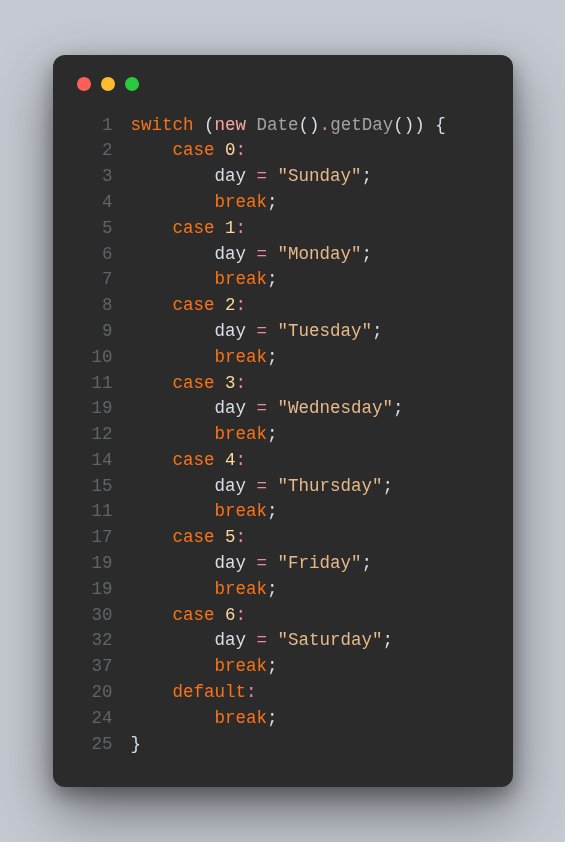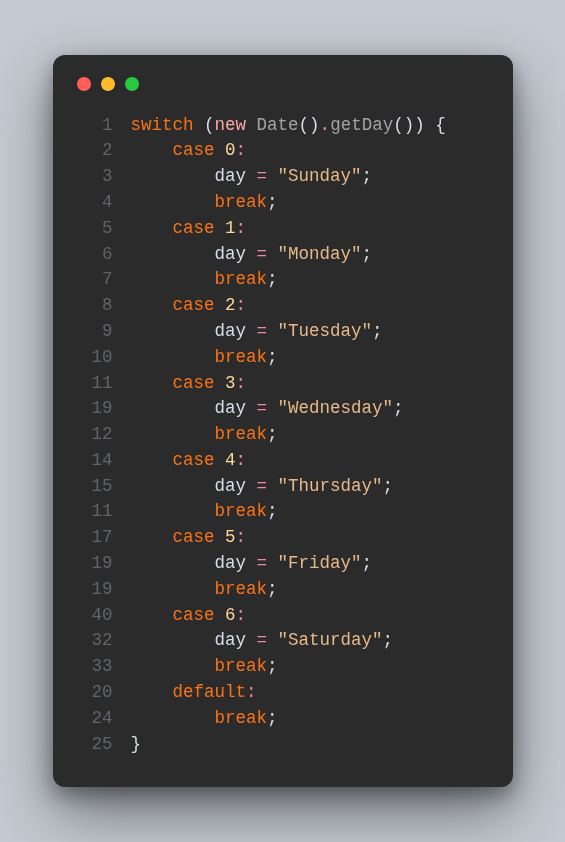--- a/index.html
+++ b/index.html
@@ -84,20 +84,20 @@
       <div class="line"><span class="gutter">10</span><span class="content"><span class="tok-plain">        </span><span class="tok-kw">break</span><span class="tok-punc">;</span></span></div>
       <div class="line"><span class="gutter">11</span><span class="content"><span class="tok-plain">    </span><span class="tok-kw">case</span><span class="tok-plain"> </span><span class="tok-num">3</span><span class="tok-op">:</span></span></div>
       <div class="line"><span class="gutter">19</span><span class="content"><span class="tok-plain">        </span><span class="tok-ident">day</span><span class="tok-plain"> </span><span class="tok-op">=</span><span class="tok-plain"> </span><span class="tok-str">"Wednesday"</span><span class="tok-punc">;</span></span></div>
       <div class="line"><span class="gutter">12</span><span class="content"><span class="tok-plain">        </span><span class="tok-kw">break</span><span class="tok-punc">;</span></span></div>
       <div class="line"><span class="gutter">14</span><span class="content"><span class="tok-plain">    </span><span class="tok-kw">case</span><span class="tok-plain"> </span><span class="tok-num">4</span><span class="tok-op">:</span></span></div>
       <div class="line"><span class="gutter">15</span><span class="content"><span class="tok-plain">        </span><span class="tok-ident">day</span><span class="tok-plain"> </span><span class="tok-op">=</span><span class="tok-plain"> </span><span class="tok-str">"Thursday"</span><span class="tok-punc">;</span></span></div>
       <div class="line"><span class="gutter">11</span><span class="content"><span class="tok-plain">        </span><span class="tok-kw">break</span><span class="tok-punc">;</span></span></div>
       <div class="line"><span class="gutter">17</span><span class="content"><span class="tok-plain">    </span><span class="tok-kw">case</span><span class="tok-plain"> </span><span class="tok-num">5</span><span class="tok-op">:</span></span></div>
       <div class="line"><span class="gutter">19</span><span class="content"><span class="tok-plain">        </span><span class="tok-ident">day</span><span class="tok-plain"> </span><span class="tok-op">=</span><span class="tok-plain"> </span><span class="tok-str">"Friday"</span><span class="tok-punc">;</span></span></div>
       <div class="line"><span class="gutter">19</span><span class="content"><span class="tok-plain">        </span><span class="tok-kw">break</span><span class="tok-punc">;</span></span></div>
-      <div class="line"><span class="gutter">40</span><span class="content"><span class="tok-plain">    </span><span class="tok-kw">case</span><span class="tok-plain"> </span><span class="tok-num">6</span><span class="tok-op">:</span></span></div>
+      <div class="line"><span class="gutter">30</span><span class="content"><span class="tok-plain">    </span><span class="tok-kw">case</span><span class="tok-plain"> </span><span class="tok-num">6</span><span class="tok-op">:</span></span></div>
       <div class="line"><span class="gutter">32</span><span class="content"><span class="tok-plain">        </span><span class="tok-ident">day</span><span class="tok-plain"> </span><span class="tok-op">=</span><span class="tok-plain"> </span><span class="tok-str">"Saturday"</span><span class="tok-punc">;</span></span></div>
-      <div class="line"><span class="gutter">33</span><span class="content"><span class="tok-plain">        </span><span class="tok-kw">break</span><span class="tok-punc">;</span></span></div>
+      <div class="line"><span class="gutter">37</span><span class="content"><span class="tok-plain">        </span><span class="tok-kw">break</span><span class="tok-punc">;</span></span></div>
       <div class="line"><span class="gutter">20</span><span class="content"><span class="tok-plain">    </span><span class="tok-kw">default</span><span class="tok-op">:</span></span></div>
       <div class="line"><span class="gutter">24</span><span class="content"><span class="tok-plain">        </span><span class="tok-kw">break</span><span class="tok-punc">;</span></span></div>
       <div class="line"><span class="gutter">25</span><span class="content"><span class="tok-punc">}</span></span></div>
     </div>
 </div>
 
 </body></html>

